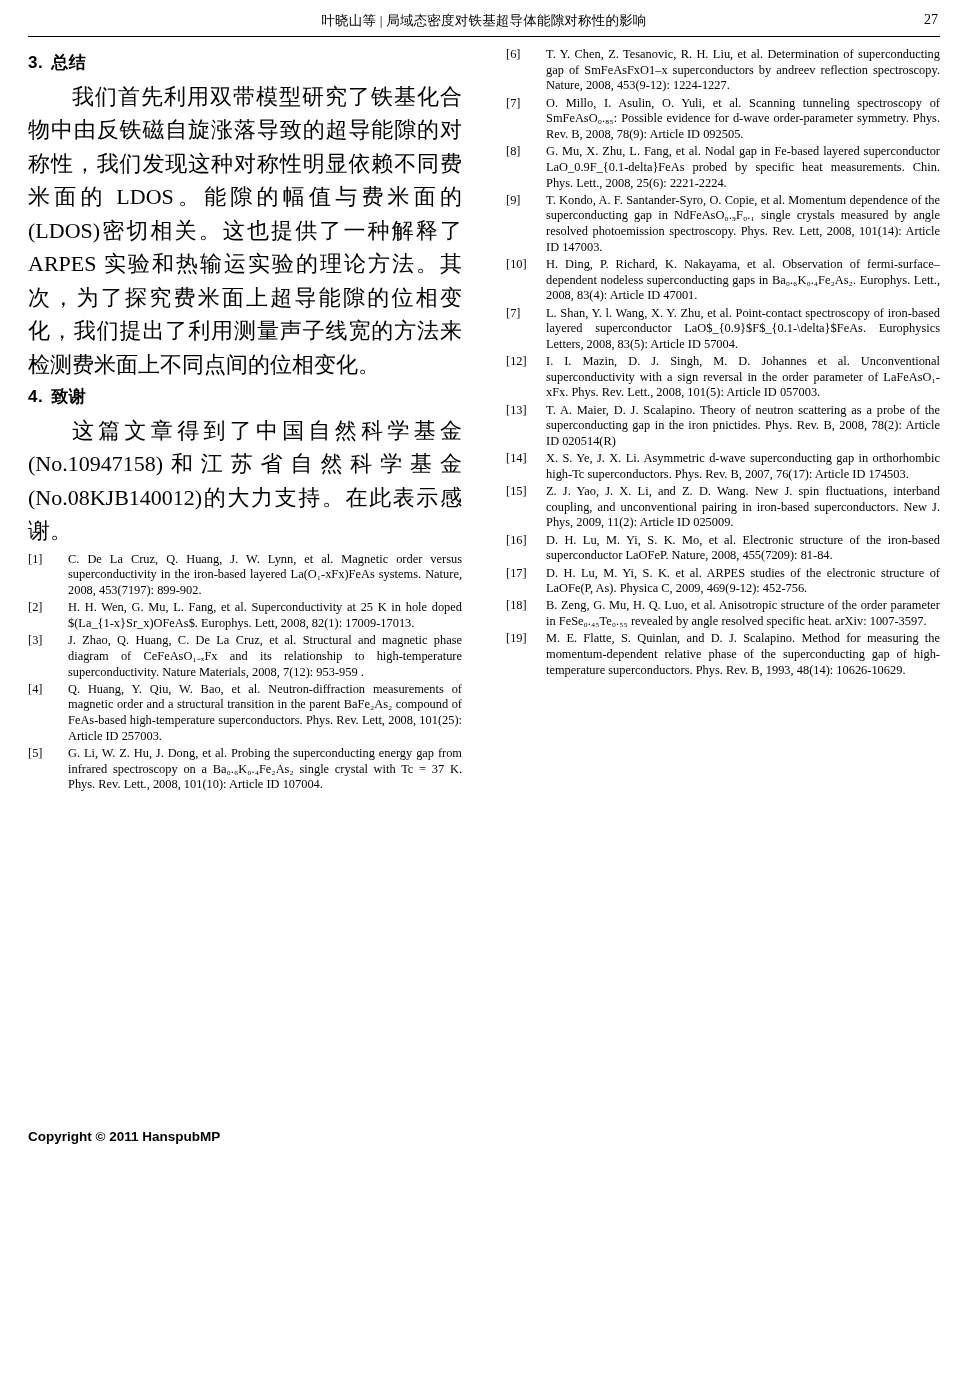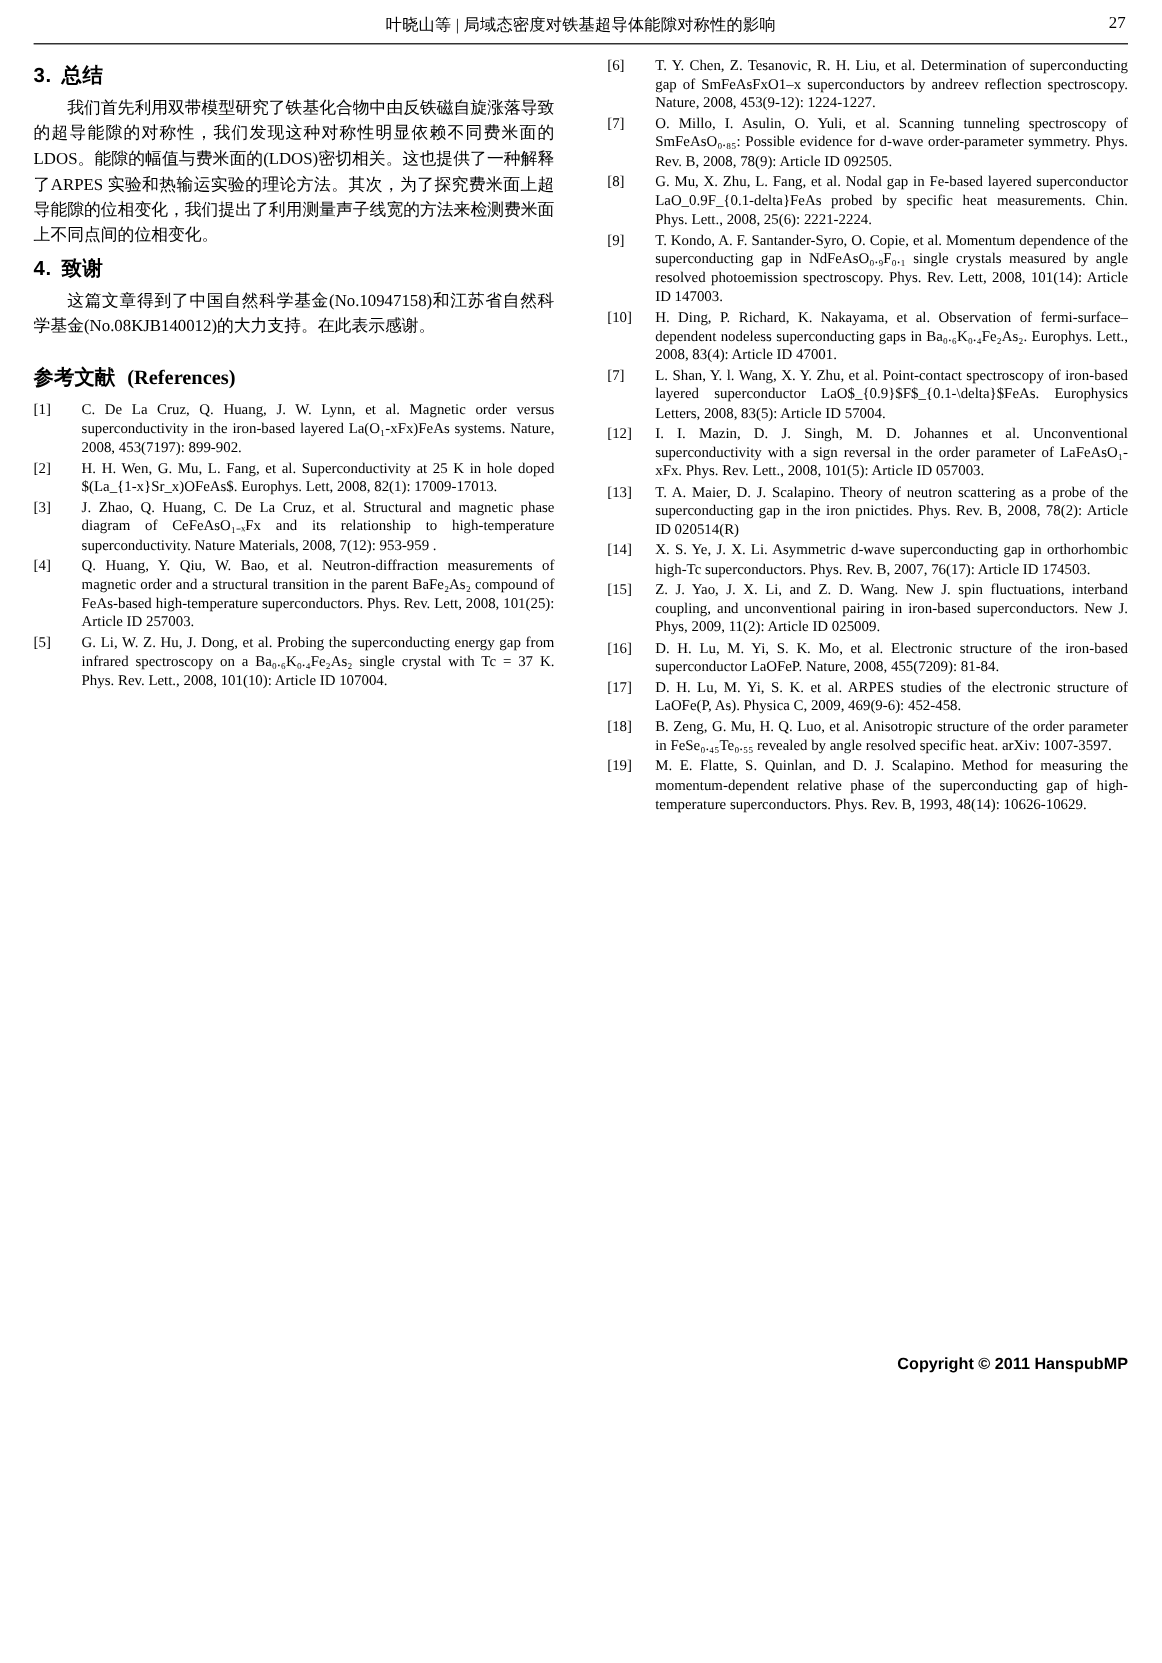--- a/index.html
+++ b/index.html
@@ -53,21 +53,21 @@
   }
   h2.section {
     font-family: "Liberation Sans", sans-serif;
     font-size: 17px;
     font-weight: bold;
     margin: 4px 0 6px 0;
     letter-spacing: 0.5px;
   }
   h2.section .num { margin-right: 8px; }
   p.cnbody {
-    font-size: 14px;
+    font-size: 22px;
     line-height: 1.52;
     text-align: justify;
     margin: 0 0 4px 0;
     text-indent: 2em;
   }
   h2.refhead {
     font-family: "Liberation Sans", sans-serif;
     font-size: 17px;
     font-weight: bold;
     margin: 20px 0 8px 0;
@@ -102,21 +102,21 @@
   
   .footer {
     position: absolute;
     left: 28px;
     right: 28px;
     bottom: 20px;
     font-family: "Liberation Sans", sans-serif;
     font-size: 13.5px;
     font-weight: bold;
     display: flex;
-    justify-content: flex-end;
+    justify-content: flex-start;
     align-items: baseline;
   }
 </style>
 </head>
 <body>
 
 <div class="page">
 
   <div class="runhead">
     <div class="center">叶晓山等 | 局域态密度对铁基超导体能隙对称性的影响</div>
@@ -130,23 +130,20 @@
       <h2 class="section">
         <span class="num">3.</span><span>总结</span>
       </h2>
       <p class="cnbody">我们首先利用双带模型研究了铁基化合物中由反铁磁自旋涨落导致的超导能隙的对称性，我们发现这种对称性明显依赖不同费米面的 LDOS。能隙的幅值与费米面的(LDOS)密切相关。这也提供了一种解释了ARPES 实验和热输运实验的理论方法。其次，为了探究费米面上超导能隙的位相变化，我们提出了利用测量声子线宽的方法来检测费米面上不同点间的位相变化。</p>
 
       <h2 class="section">
         <span class="num">4.</span><span>致谢</span>
       </h2>
       <p class="cnbody">这篇文章得到了中国自然科学基金(No.10947158)和江苏省自然科学基金(No.08KJB140012)的大力支持。在此表示感谢。</p>
 
-      <h2 class="refhead">
-        <span>参考文献</span><span class="en">(References)</span>
-      </h2>
 
       <ol class="reflist">
         <li>
           <span class="lbl">[1]</span>
           <span class="rt">C. De La Cruz, Q. Huang, J. W. Lynn, et al. Magnetic order versus superconductivity in the iron-based layered La(O₁-xFx)FeAs systems. Nature, 2008, 453(7197): 899-902.</span>
         </li>
         <li>
           <span class="lbl">[2]</span>
           <span class="rt">H. H. Wen, G. Mu, L. Fang, et al. Superconductivity at 25 K in hole doped $(La_{1-x}Sr_x)OFeAs$. Europhys. Lett, 2008, 82(1): 17009-17013.</span>
         </li>
@@ -206,21 +203,21 @@
         <li>
           <span class="lbl">[15]</span>
           <span class="rt">Z. J. Yao, J. X. Li, and Z. D. Wang. New J. spin fluctuations, interband coupling, and unconventional pairing in iron-based superconductors. New J. Phys, 2009, 11(2): Article ID 025009.</span>
         </li>
         <li>
           <span class="lbl">[16]</span>
           <span class="rt">D. H. Lu, M. Yi, S. K. Mo, et al. Electronic structure of the iron-based superconductor LaOFeP. Nature, 2008, 455(7209): 81-84.</span>
         </li>
         <li>
           <span class="lbl">[17]</span>
-          <span class="rt">D. H. Lu, M. Yi, S. K. et al. ARPES studies of the electronic structure of LaOFe(P, As). Physica C, 2009, 469(9-6): 452-458.</span>
+          <span class="rt">D. H. Lu, M. Yi, S. K. et al. ARPES studies of the electronic structure of LaOFe(P, As). Physica C, 2009, 469(9-12): 452-756.</span>
         </li>
         <li>
           <span class="lbl">[18]</span>
           <span class="rt">B. Zeng, G. Mu, H. Q. Luo, et al. Anisotropic structure of the order parameter in FeSe₀.₄₅Te₀.₅₅ revealed by angle resolved specific heat. arXiv: 1007-3597.</span>
         </li>
         <li>
           <span class="lbl">[19]</span>
           <span class="rt">M. E. Flatte, S. Quinlan, and D. J. Scalapino. Method for measuring the momentum-dependent relative phase of the superconducting gap of high-temperature superconductors. Phys. Rev. B, 1993, 48(14): 10626-10629.</span>
         </li>
       </ol>

